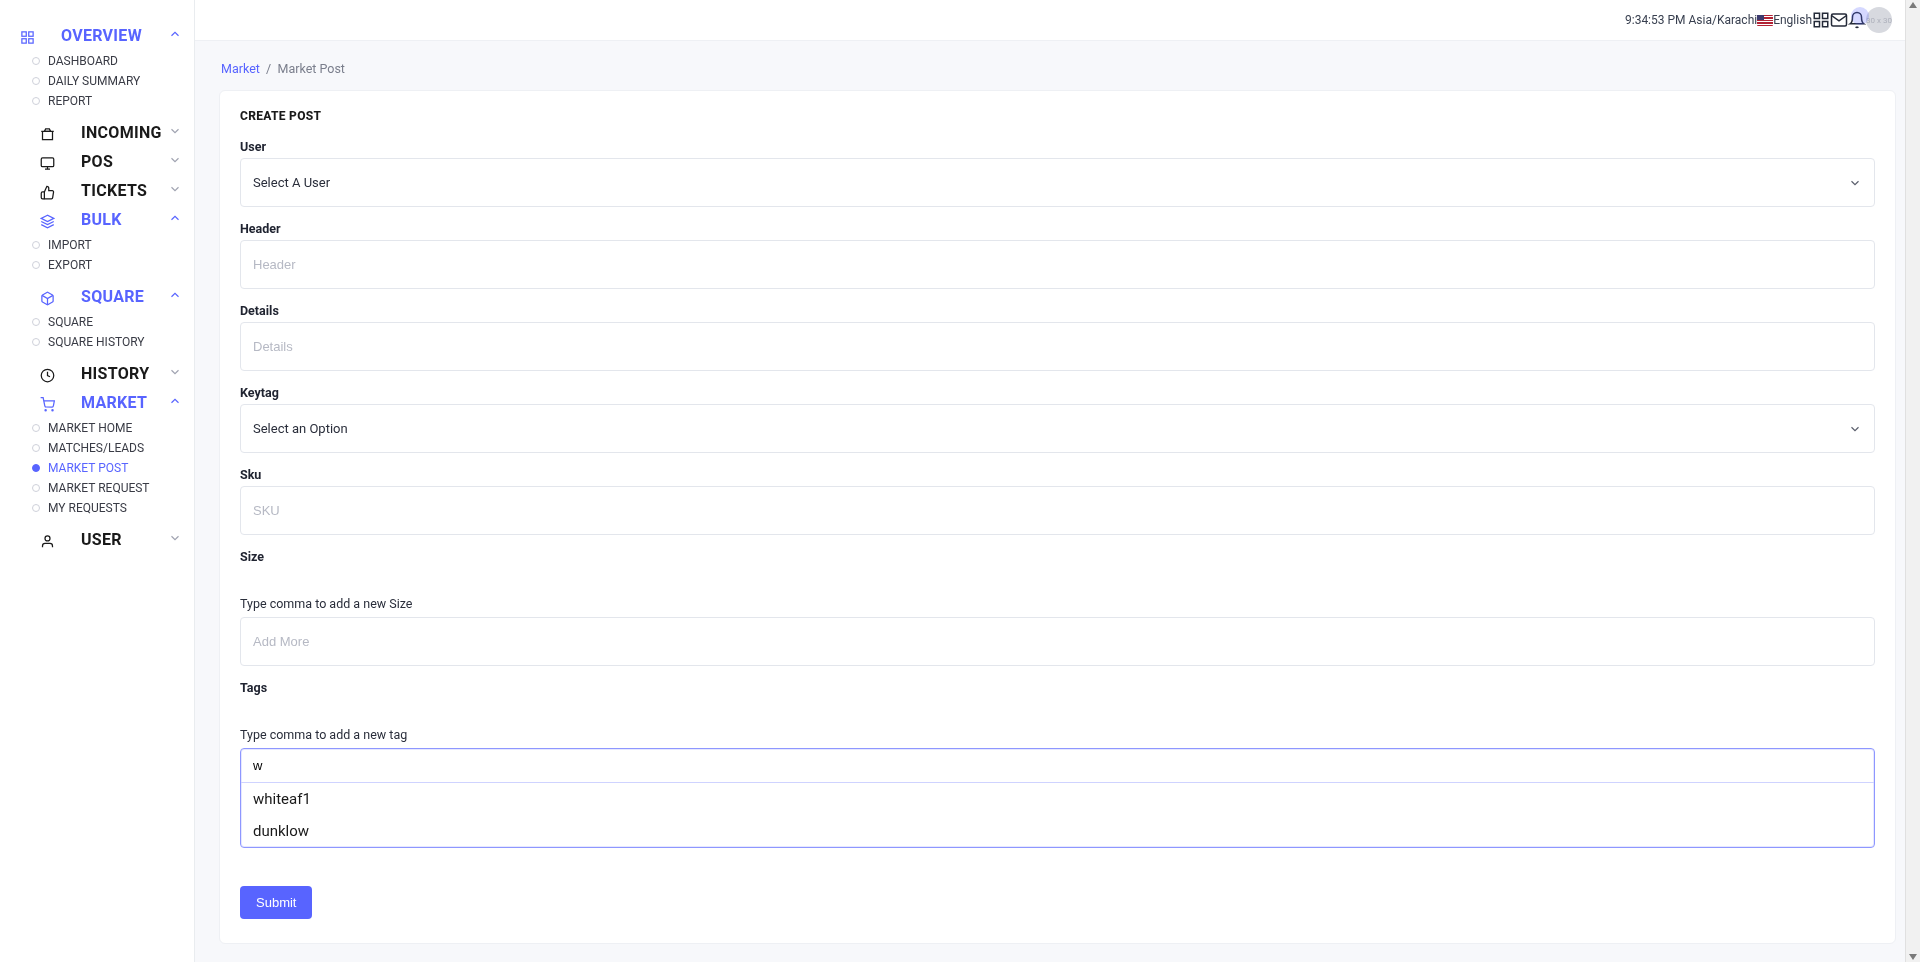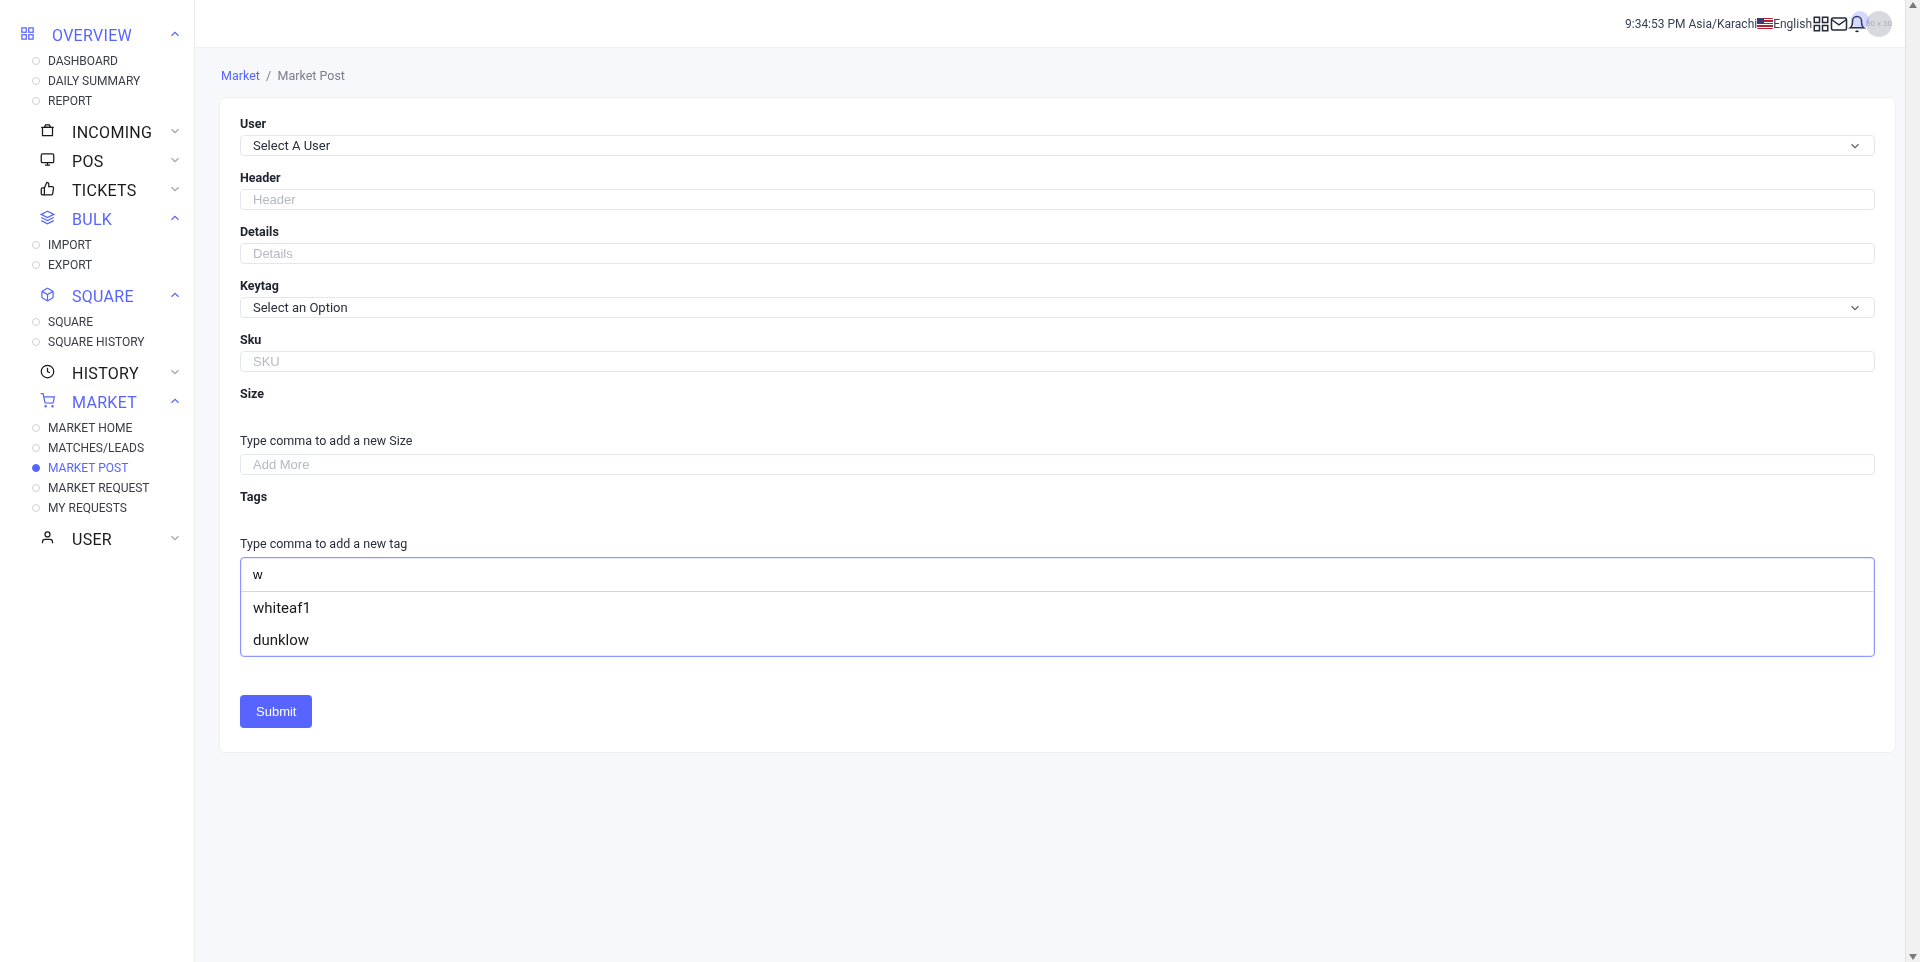--- a/index.html
+++ b/index.html
@@ -15,21 +15,21 @@
     .sidebar { width: 195px; border-right: 1px solid #e9ecef; display: flex; flex-direction: column; }
     .sidebar-header { height: 48px; display: flex; align-items: center; justify-content: space-between; padding: 0 14px 0 20px; }
     .brand { font-size: 20px; font-weight: 700; letter-spacing: -.5px; }
     .brand .dark { color: #0b1b4d; }
     .brand .light { color: #7b8094; font-weight: 600; }
     .hamburger { width: 20px; height: 14px; display: flex; flex-direction: column; justify-content: space-between; cursor: pointer; }
     .hamburger span { display: block; height: 2px; background: #5b5e6d; border-radius: 1px; }
 
     .nav { padding: 24px 0 10px 0; overflow-y: auto; }
     .cat { display: flex; align-items: center; justify-content: space-between; padding: 2px 12px 2px 20px; cursor: pointer; }
-    .cat .lbl { display: flex; align-items: flex-start; gap: 17px; font-size: 16px; font-weight: 400; letter-spacing: .3px; }
+    .cat .lbl { display: flex; align-items: flex-end; gap: 26px; font-size: 16px; font-weight: 700; letter-spacing: .3px; }
     .cat.active .lbl, .cat.active svg { color: #5864ff; }
     .cat .lbl svg, .cat .chev svg { width: 14px; height: 14px; stroke: currentColor; }
     .cat .lbl svg { width: 15px; height: 15px; }
     .cat .chev { color: #a0a3b1; }
     .cat.active .chev { color: #5864ff; }
     .cat-space { margin-top: 6px; padding-left: 40px; }
 
     .sub { padding: 4px 0 4px 36px; }
     .sub li { list-style: none; position: relative; padding: 3px 0 3px 12px; font-size: 12px; color: #393b45; cursor: pointer; }
     .sub li::before { content: ""; position: absolute; left: -4px; top: 50%; transform: translateY(-50%); width: 6px; height: 6px; border: 1px solid #cfd1da; border-radius: 50%; }
@@ -50,21 +50,21 @@
     .content { flex: 1; background: #f7f8fb; padding: 18px 24px; }
     .crumbs { font-size: 12.5px; color: #7a7e8c; margin: 2px 0 14px 2px; }
     .crumbs a { color: #5864ff; text-decoration: none; }
 
     .card { background: #fff; border: 1px solid #eef0f4; border-radius: 6px; padding: 18px 20px 24px 20px; position: relative; }
     .card-title { font-size: 12px; font-weight: 800; letter-spacing: .3px; margin-bottom: 16px; }
 
     .field { margin-bottom: 14px; }
     .field > label { display: block; font-size: 12.5px; font-weight: 700; color: #202431; margin-bottom: 4px; }
     .hint { font-size: 12.5px; color: #2a2e3b; margin-bottom: 6px; margin-top: 32px; }
-    .control { width: 100%; height: 21px; border: 1px solid #e3e6ec; border-radius: 4px; padding: 0 12px; font-size: 13px; color: #2a2e3b; background: #fff; }
+    .control { width: 100%; height: 49px; border: 1px solid #e3e6ec; border-radius: 4px; padding: 0 12px; font-size: 13px; color: #2a2e3b; background: #fff; }
     .control::placeholder { color: #b6b9c4; }
     .select { display: flex; align-items: center; justify-content: space-between; cursor: pointer; }
     .select .val { color: #2a2e3b; }
     .select svg { width: 14px; height: 14px; stroke: #5a5e6c; }
 
     .focus-box { border: 1px solid #8e97ff; box-shadow: 0 0 0 1px rgba(88,100,255,.15) inset; border-radius: 4px; }
     .tags-input { width: 100%; height: 33px; padding: 0 12px; font-size: 13px; border: none; outline: none; background: transparent; }
     .tags-dd { border-top: 1px solid #cfd3ff; }
     .tags-dd .opt { padding: 7px 12px; font-size: 15px; cursor: pointer; }
     .tags-dd .opt + .opt { border-top: none; }
@@ -255,20 +255,21 @@
     </header>
 
     <div class="content">
       <div class="crumbs">
         <a href="#">Market</a>
         &nbsp;<span>/</span>&nbsp;
         <span>Market Post</span>
       </div>
 
       <div class="card">
+        <div class="card-title">CREATE POST</div>
 
         
         <div class="field">
           <label>User</label>
           <div class="control select">
             <span class="val">Select A User</span>
             <svg viewBox="0 0 24 24" fill="none" stroke-width="2">
                 <polyline points="6 9 12 15 18 9"></polyline>
               </svg>
           </div>

